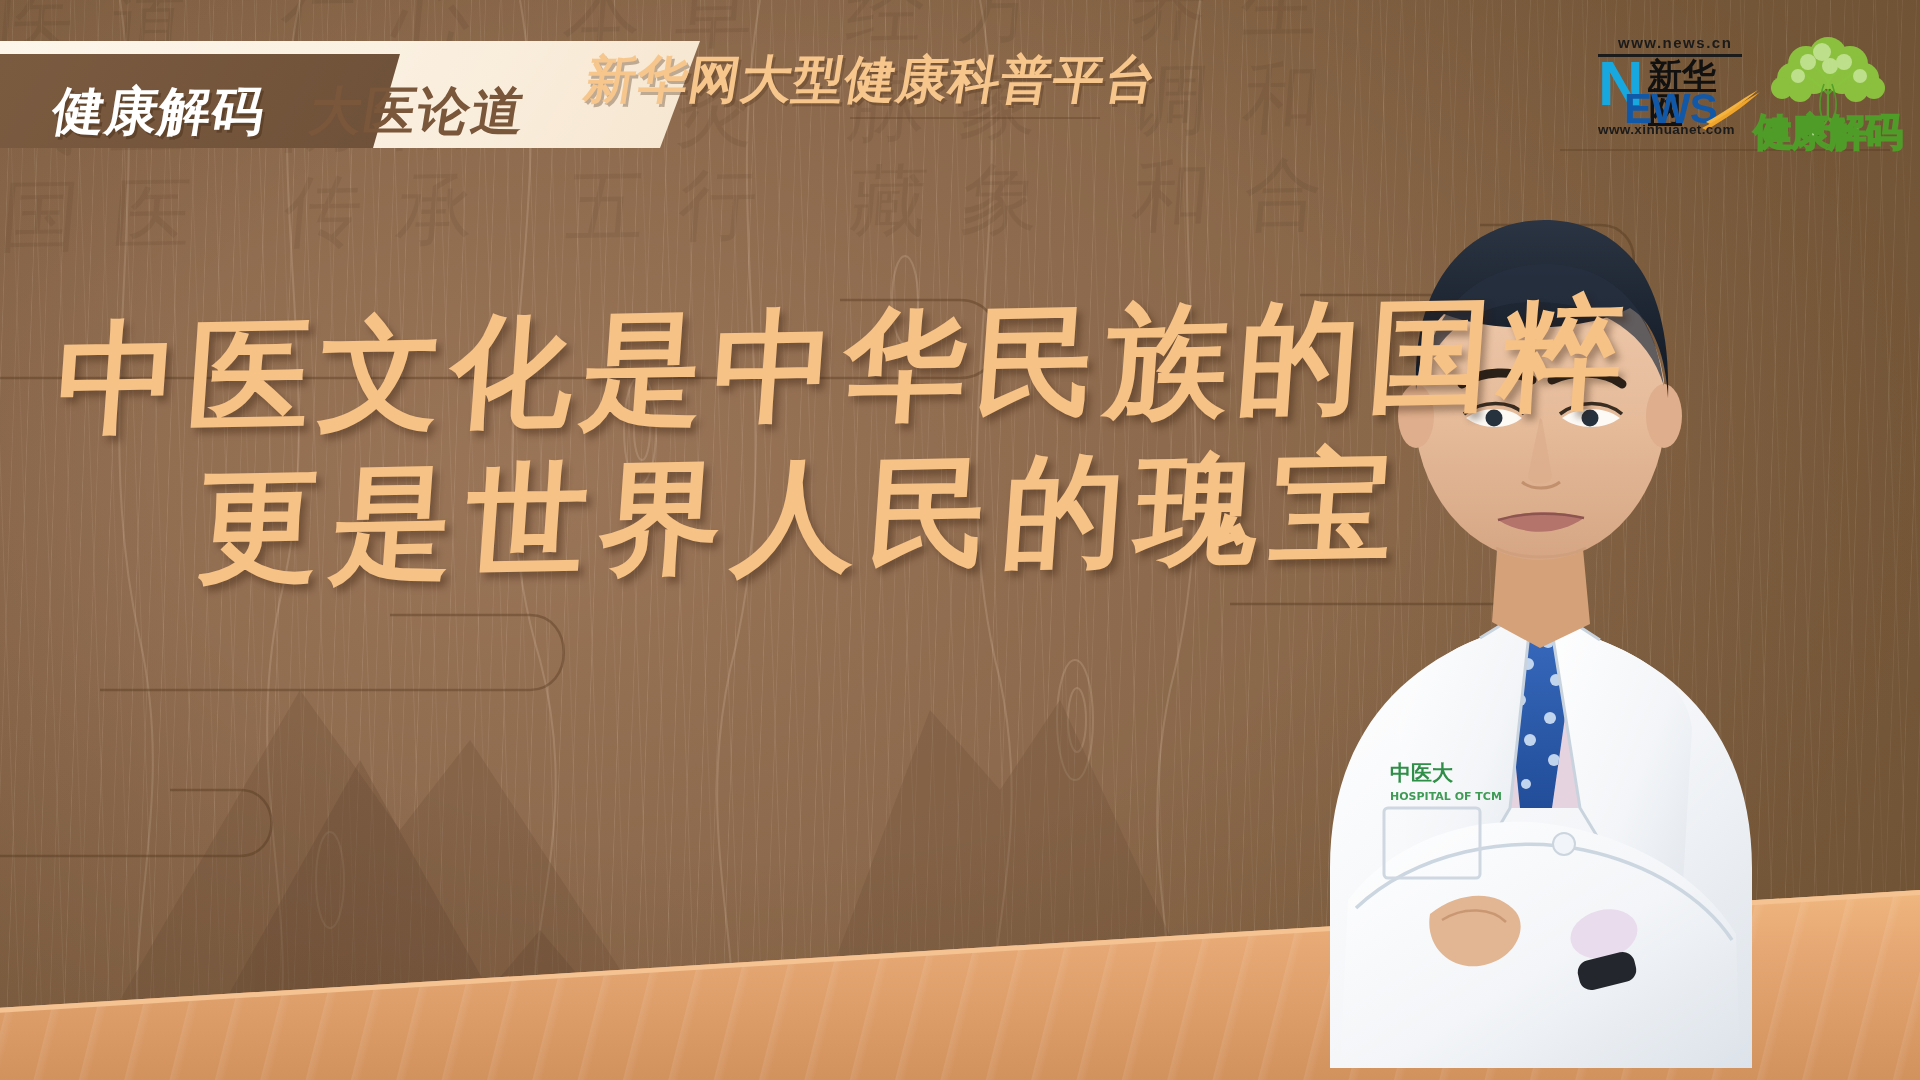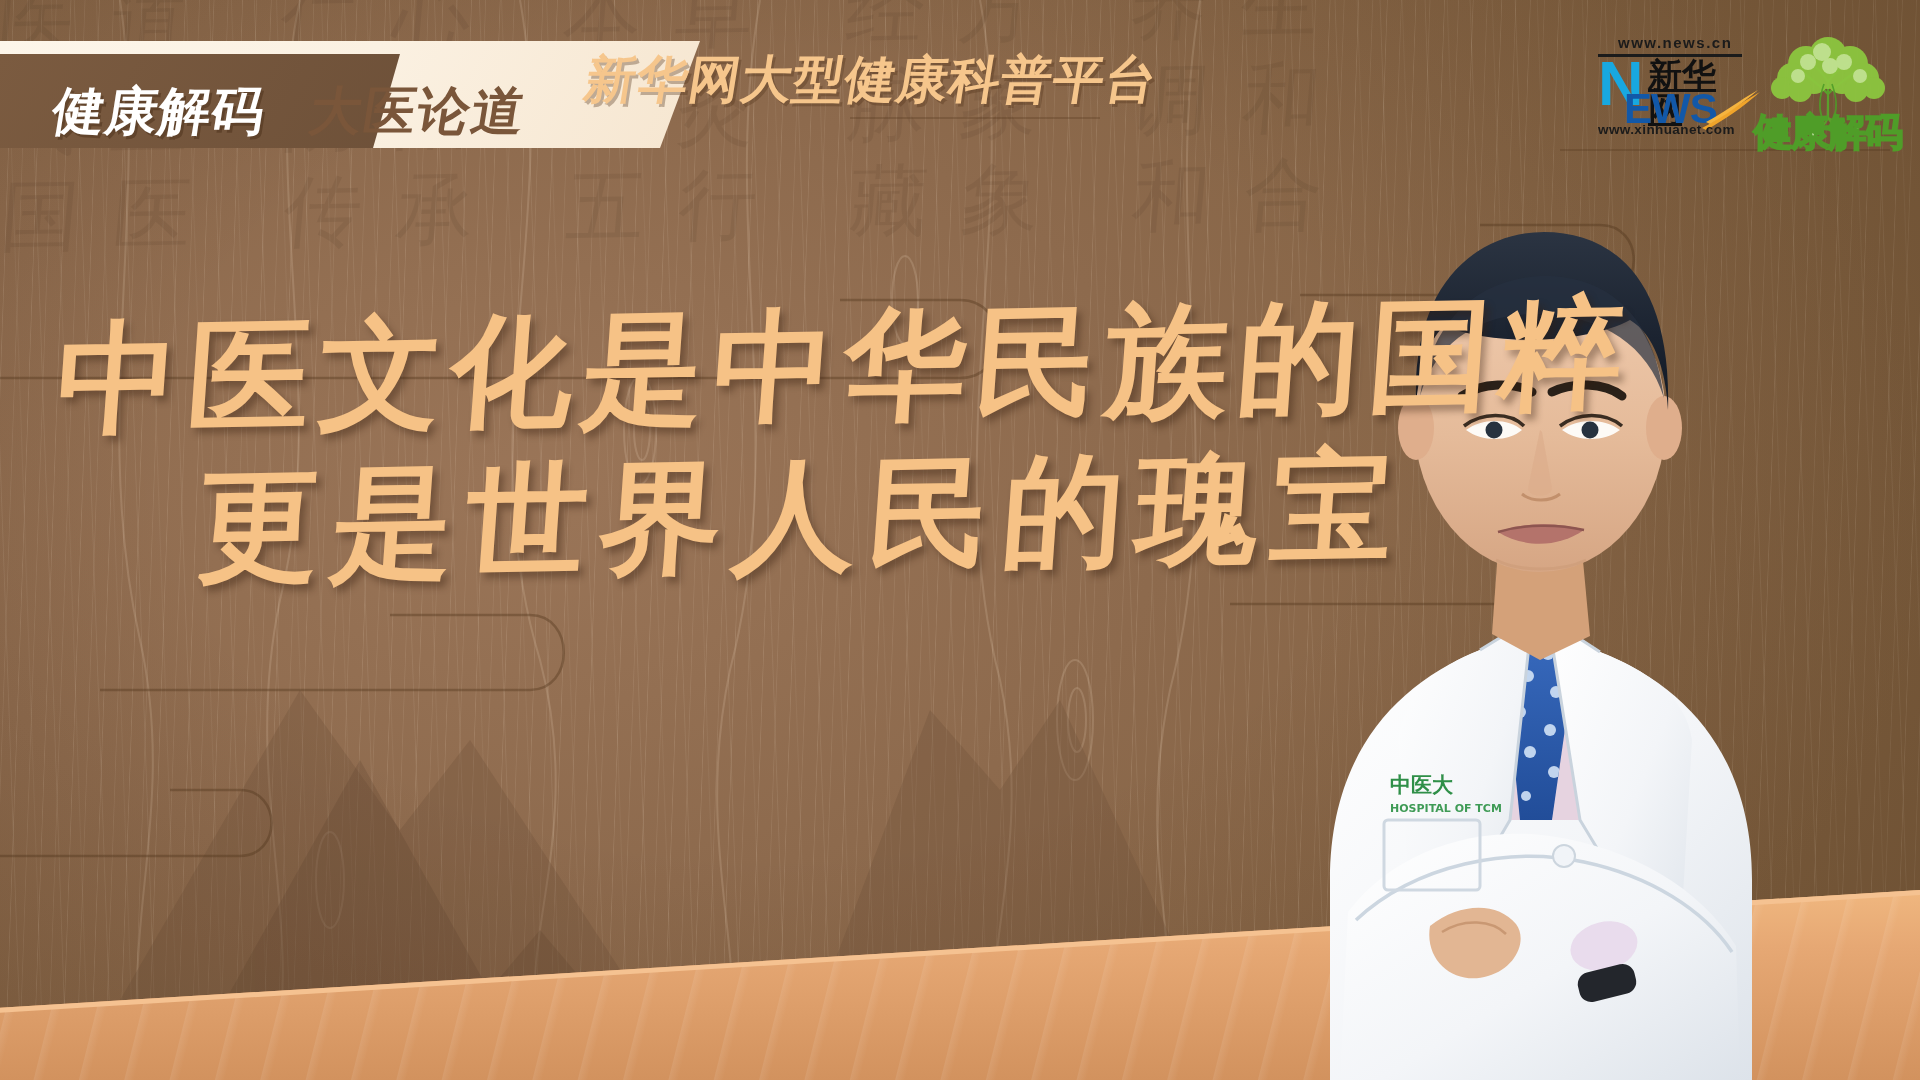--- a/index.html
+++ b/index.html
@@ -191,21 +191,21 @@
     font-family:"DejaVu Serif","Liberation Serif",serif;
     font-weight:700;
     white-space:nowrap;
     text-shadow:5px 6px 7px rgba(52,30,12,.38);
     transform:skewX(-5deg) rotate(-1deg);
   }
   .hl-1{left:58px;top:286px;font-size:122px;letter-spacing:9px;}
   .hl-2{left:198px;top:436px;font-size:122px;letter-spacing:12px;}
 
   
-  .person{position:absolute;left:1180px;top:120px;width:740px;height:960px;}
+  .person{position:absolute;left:1180px;top:108px;width:740px;height:960px;}
   .person svg{width:100%;height:100%;}
 </style>
 </head>
 <body>
 
 <div id="stage">
 
   <div class="bg-base"></div>
   <div class="bg-grain"></div>
   <div class="bg-grain2"></div>

